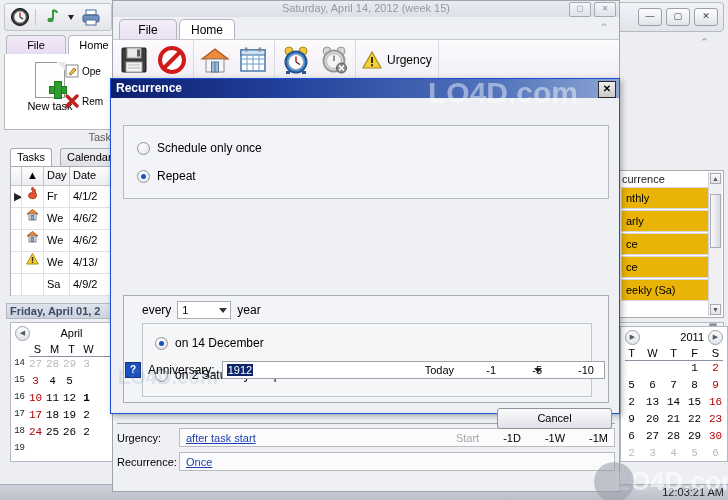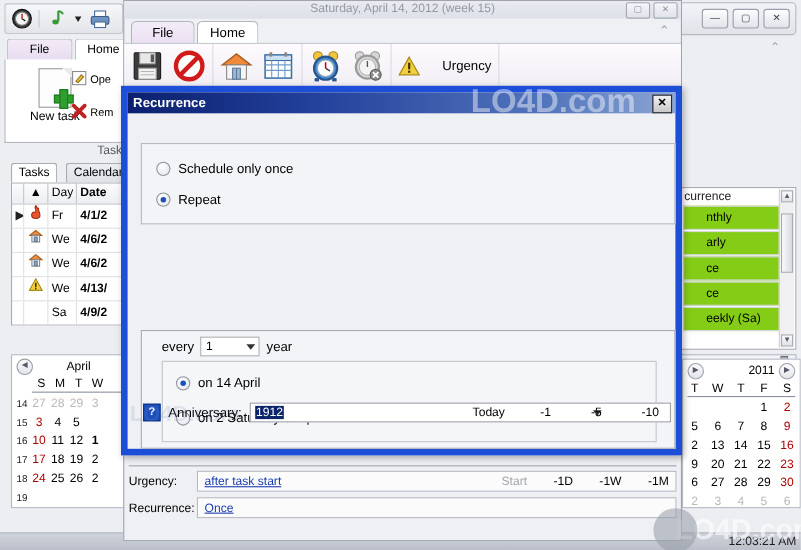--- a/index.html
+++ b/index.html
@@ -57,50 +57,50 @@
   .ltab{position:absolute;top:0;height:18px;line-height:17px;padding:0 6px;font-size:11px;
         border:1px solid #a9acb3;border-bottom:none;border-radius:3px 3px 0 0;box-sizing:border-box;}
   .ltab.sel{left:0;background:#fff;}
   .ltab.un{left:50px;background:linear-gradient(180deg,#eceef2,#dfe1e7);}
   
   #grid{left:10px;top:166px;width:112px;height:130px;background:#fff;border:1px solid #a9acb3;box-sizing:border-box;}
   .ghead{display:flex;height:18px;background:linear-gradient(180deg,#fcfcfd,#eceef1);border-bottom:1px solid #c3c6cc;}
   .ghead div{border-right:1px solid #c3c6cc;line-height:17px;font-size:11px;padding-left:3px;box-sizing:border-box;}
   .grow{display:flex;height:21px;border-bottom:1px solid #dfe1e5;}
   .grow div{border-right:1px solid #dfe1e5;line-height:20px;font-size:11px;padding-left:3px;box-sizing:border-box;overflow:hidden;white-space:nowrap;}
-  .c0{width:11px;}.c1{width:22px;}.c2{width:26px;}.c3{width:50px;font-weight:bold;}
+  .c0{width:11px;}.c1{width:22px;}.c2{width:26px;}.c3{width:50px;}
   .arrowmark{font-size:8px;color:#222;line-height:20px;}
   
   #dhdr{left:6px;top:303px;width:112px;height:16px;background:linear-gradient(180deg,#dfe3ec,#ccd2df);
         border:1px solid #b3b8c3;font-weight:bold;color:#3d4b64;font-size:11px;line-height:15px;padding-left:3px;box-sizing:border-box;overflow:hidden;white-space:nowrap;}
   
   #cal-l{left:10px;top:322px;width:108px;height:140px;background:#fff;border:1px solid #b3b8c3;box-sizing:border-box;overflow:hidden;}
   .calnav{display:flex;align-items:center;height:20px;padding:0 4px;}
   .navbtn{width:13px;height:13px;border-radius:50%;border:1px solid #9aa0ab;background:linear-gradient(180deg,#fbfbfc,#e3e5ea);
           font-size:7px;line-height:11px;text-align:center;color:#55596a;}
   .calmon{flex:1;text-align:center;font-size:11px;}
   .dowrow{display:flex;font-size:11px;padding-left:18px;}
   .dowrow span{width:17px;text-align:center;}
-  .wkrow{display:flex;font-size:11px;height:17px;align-items:center;}
+  .wkrow{display:flex;font-size:11px;height:17px;align-items:flex-start;font-family:Liberation Mono, monospace;}
   .wknum{width:16px;text-align:right;font-size:9px;color:#222;padding-right:2px;box-sizing:border-box;}
   .wkrow .d{width:17px;text-align:center;}
   .dim{color:#b9b9b9;}
   .sun{color:#b00000;}
   .sel-day{background:#dfe3ee;}
   .calline{height:1px;background:#8a90a0;margin:1px 0 1px 18px;}
   
   #main-right{left:612px;top:0;width:116px;height:484px;background:#eceef2;border-left:1px solid #b9bcc3;}
   #rp-win{left:616px;top:2px;width:108px;height:30px;background:linear-gradient(180deg,#f2f3f7,#e1e3e9);
           border:1px solid #b6b9c0;border-radius:4px;box-sizing:border-box;display:flex;align-items:center;justify-content:flex-end;gap:4px;padding-right:5px;}
   .winbtn{width:22px;height:16px;border:1px solid #9aa0ab;border-radius:3px;
           background:linear-gradient(180deg,#fdfdfe,#e2e4ea);font-size:9px;line-height:14px;text-align:center;color:#3a3f4b;}
   #rp-chev{left:700px;top:36px;font-size:11px;color:#9aa0ab;}
   #rp-list{left:618px;top:170px;width:106px;height:148px;background:#fff;border:1px solid #a9acb3;box-sizing:border-box;overflow:hidden;}
   #rp-list .hdr{font-size:11px;padding:2px 3px;color:#222;}
-  .rpitem{height:22px;line-height:21px;font-size:11px;border:1px solid #d6d8dd;margin:0 14px 1px 2px;padding-left:20px;background:#84cc16;box-sizing:border-box;overflow:hidden;white-space:nowrap;}
+  .rpitem{height:22px;line-height:21px;font-size:11px;border:1px solid #d6d8dd;margin:0 14px 1px 2px;padding-left:4px;background:#eab308;box-sizing:border-box;overflow:hidden;white-space:nowrap;}
   .vscroll{position:absolute;right:1px;top:1px;width:13px;bottom:1px;background:#f0f0f2;border-left:1px solid #d0d2d7;}
   .vthumb{position:absolute;left:1px;top:22px;width:11px;height:54px;background:linear-gradient(90deg,#fbfbfc,#d7d9df);border:1px solid #a9acb3;box-sizing:border-box;}
   .vsb-arrow{position:absolute;left:1px;width:11px;height:11px;text-align:center;font-size:7px;line-height:10px;color:#55596a;background:linear-gradient(180deg,#fbfbfc,#dfe1e6);border:1px solid #a9acb3;box-sizing:border-box;}
   #rp-pin{left:618px;top:322px;width:106px;height:18px;background:linear-gradient(180deg,#f4f5f8,#e3e5ea);border:1px solid #b3b8c3;box-sizing:border-box;}
   
   #cal-r{left:620px;top:326px;width:108px;height:136px;background:#fff;border:1px solid #b3b8c3;box-sizing:border-box;overflow:hidden;}
   #cal-r .calmon{text-align:right;padding-right:4px;}
   #cal-r .dowrow{padding-left:0;}
   #cal-r .wkrow .d{width:21px;}
   #cal-r .dowrow span{width:21px;}
@@ -129,21 +129,21 @@
   
   #tw-form{position:absolute;left:4px;top:422px;width:498px;height:52px;border-top:1px solid #9fa4ad;}
   .frow{display:flex;align-items:center;height:21px;margin-top:3px;}
   .flab{width:62px;font-size:11px;}
   .fbox{flex:1;height:19px;background:#fbfbfc;border:1px solid #b8bbc2;box-sizing:border-box;
         display:flex;align-items:center;padding:0 6px;font-size:11px;}
   .flink{color:#1d3fae;text-decoration:underline;}
   .fquick{margin-left:auto;display:flex;gap:24px;font-size:11px;}
   .fquick .gray{color:#a2a6ae;}
   
-  #dlg{left:110px;top:78px;width:510px;height:336px;background:#eef0f4;border:6px solid #1d4ed8;box-sizing:border-box;
+  #dlg{left:110px;top:78px;width:510px;height:336px;background:#eef0f4;border:1px solid #1d4ed8;box-sizing:border-box;
        box-shadow:2px 2px 6px rgba(0,0,0,.30);}
   #dlg-title{position:absolute;left:0;top:0;width:100%;height:19px;
     background:linear-gradient(90deg,#0b1f6e 0%,#23429c 35%,#5577bd 78%,#8ea6d4 100%);
     color:#fff;font-weight:bold;font-size:12px;line-height:18px;padding-left:5px;box-sizing:border-box;}
   #dlg-close{position:absolute;right:3px;top:2px;width:16px;height:15px;border:1px solid #2b2b2b;
     background:linear-gradient(180deg,#f0f0f0,#c9c9c9);font-size:10px;line-height:13px;text-align:center;color:#000;font-weight:bold;}
   #dlg-body{position:absolute;left:0;top:19px;width:100%;bottom:0;}
   .dlab{position:absolute;font-size:12px;}
   .gbox{position:absolute;border:1px solid #b6b9c0;background:#f3f4f7;box-sizing:border-box;}
   .radio-row{position:absolute;display:flex;align-items:center;font-size:12px;gap:7px;}
@@ -312,20 +312,21 @@
       <div class="c3">4/13/</div>
     </div>
     <div class="grow">
       <div class="c0"></div>
       <div class="c1"></div>
       <div class="c2">Sa</div>
       <div class="c3">4/9/2</div>
     </div>
   </div>
 
+  <div id="dhdr" class="abs">Friday, April 01, 2</div>
 
   <div id="cal-l" class="abs">
     <div class="calnav">
       <span class="navbtn">◀</span>
       <span class="calmon">April</span>
     </div>
     <div class="dowrow">
       <span>S</span>
       <span>M</span>
       <span>T</span>
@@ -540,21 +541,21 @@
             <circle cx="8" cy="6" r="4" fill="#d6d6d6" stroke="#999"></circle>
             <circle cx="22" cy="6" r="4" fill="#d6d6d6" stroke="#999"></circle>
             <circle cx="15" cy="16" r="10.5" fill="#d9d9d9" stroke="#9a9a9a" stroke-width="2"></circle>
             <circle cx="15" cy="16" r="7.5" fill="#f4f4f4" stroke="#b5b5b5"></circle>
             <line x1="15" y1="16" x2="15" y2="10.5" stroke="#555" stroke-width="1.2"></line>
             <circle cx="22.5" cy="23" r="5" fill="#8c8c8c" stroke="#5a5a5a"></circle>
             <path d="M20 20.5 L25 25.5 M25 20.5 L20 25.5" stroke="#fff" stroke-width="1.6"></path>
           </svg>
       </span>
     </div>
-    <div class="rgroup" style="gap:20px">
+    <div class="rgroup" style="gap:5px">
       <span class="bigico" style="width:20px;height:20px">
         <svg width="20" height="20" viewBox="0 0 20 20">
             <path d="M10 2 L19 18 L1 18 Z" fill="#f5cf3a" stroke="#a88a18" stroke-width="1.2"></path>
             <rect x="9" y="7" width="2" height="6" fill="#3a3005"></rect>
             <rect x="9" y="14.2" width="2" height="2" fill="#3a3005"></rect>
           </svg>
       </span>
       <span class="urg-lbl">Urgency</span>
     </div>
     <div class="rgroup" style="border-right:none;flex:1"></div>
@@ -607,21 +608,21 @@
         <span class="combo">
           <span>1</span>
           <span class="arr"></span>
         </span>
         <span>year</span>
       </div>
 
       <div id="inner-box">
         <div class="radio-row" style="left:12px;top:12px">
           <span class="radio on"></span>
-          <span>on 14 April</span>
+          <span>on 14 December</span>
         </div>
         <div class="radio-row" style="left:12px;top:44px">
           <span class="radio"></span>
           <span>on 2 Saturday of April</span>
         </div>
       </div>
     </div>
 
     <div id="anniv">
       <span id="help-btn">?</span>
@@ -629,19 +630,20 @@
       <span id="anniv-field">
         <span class="seltext">1912</span>
         <span class="arr"></span>
         <span class="qk" style="right:150px">Today</span>
         <span class="qk" style="right:108px">-1</span>
         <span class="qk" style="right:62px">-5</span>
         <span class="qk" style="right:10px">-10</span>
       </span>
     </div>
 
+    <div class="dbtn" id="btn-cancel">Cancel</div>
   </div>
 </div>
 
 <div class="wm" id="wm1">LO4D.com</div>
 <div class="wm" id="wm2">LO4D.com</div>
 <div class="wm" id="wm3">LO4D.com</div>
 <div class="abs wmcircle" style="left:594px;top:462px;width:40px;height:40px;background:rgba(150,155,165,.55);"></div>
 
 </body></html>

